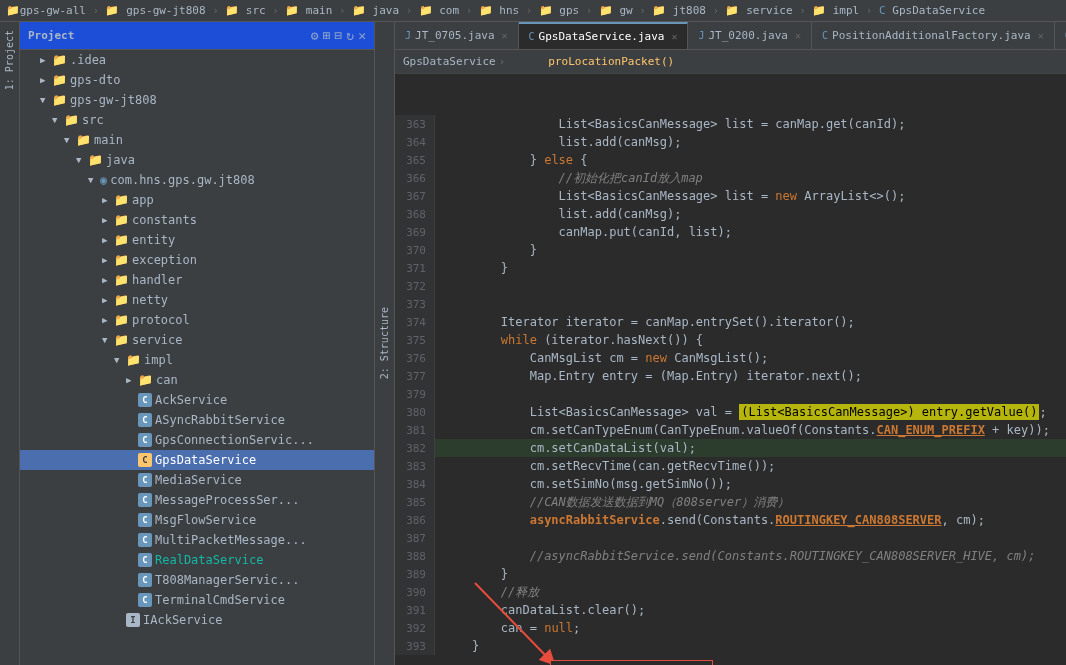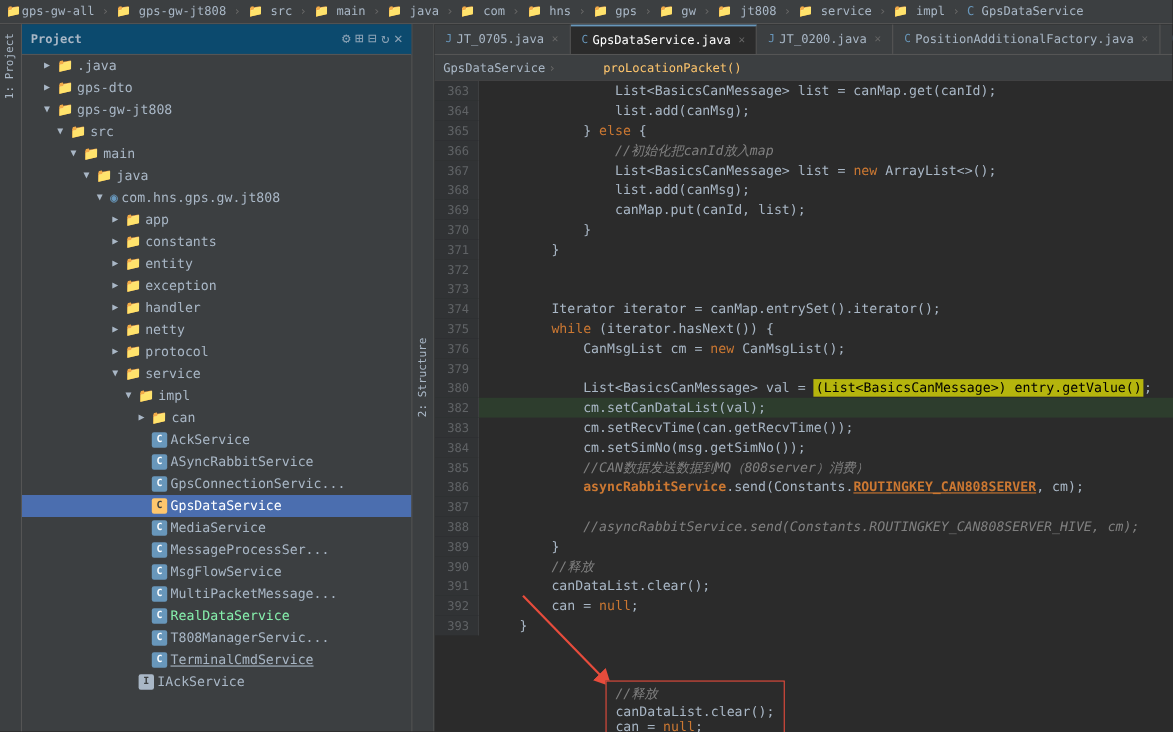--- a/index.html
+++ b/index.html
@@ -38,21 +38,21 @@
     .sidebar {
       width: 355px;
       background: #3c3f41;
       border-right: 1px solid #555;
       display: flex;
       flex-direction: column;
       position: relative;
     }
 
     .sidebar-header {
-      background: #0c4a6e;
+      background: #1d4ed8;
       padding: 4px 8px;
       font-size: 11px;
       color: #a9b7c6;
       border-bottom: 1px solid #555;
       display: flex;
       align-items: center;
       justify-content: space-between;
       height: 28px;
     }
 
@@ -174,20 +174,21 @@
       height: 24px;
     }
 
     
     .code-editor {
       flex: 1;
       overflow-y: auto;
       overflow-x: hidden;
       background: #2b2b2b;
       position: relative;
+      margin-top: 41px;
     }
 
     .code-line {
       display: flex;
       height: 18px;
       min-height: 18px;
     }
 
     .line-number {
       min-width: 40px;
@@ -322,21 +323,21 @@
           <span class="sidebar-toolbar-btn">✕</span>
         </div>
       </div>
 
       <div class="tree-container">
 
         <div class="tree-item">
           <span class="tree-indent" style="display:inline-block;width:16px;"></span>
           <span class="tree-arrow">▶</span>
           <span class="tree-icon folder-icon-yellow">📁</span>
-          <span>.java</span>
+          <span>.idea</span>
         </div>
 
         <div class="tree-item">
           <span class="tree-indent" style="display:inline-block;width:16px;"></span>
           <span class="tree-arrow">▶</span>
           <span class="tree-icon folder-icon-yellow">📁</span>
           <span>gps-dto</span>
         </div>
 
         <div class="tree-item">
@@ -497,35 +498,35 @@
           <span class="tree-indent" style="display:inline-block;width:102px;"></span>
           <span class="tree-arrow" style="width:12px;"></span>
           <span class="class-c-icon">C</span>
           <span style="color:#a9b7c6;"> MultiPacketMessage...</span>
         </div>
 
         <div class="tree-item">
           <span class="tree-indent" style="display:inline-block;width:102px;"></span>
           <span class="tree-arrow" style="width:12px;"></span>
           <span class="class-c-icon">C</span>
-          <span style="color:#86efac;"> RealDataService</span>
+          <span style="color:#14b8a6;"> RealDataService</span>
         </div>
 
         <div class="tree-item">
           <span class="tree-indent" style="display:inline-block;width:102px;"></span>
           <span class="tree-arrow" style="width:12px;"></span>
           <span class="class-c-icon">C</span>
           <span style="color:#a9b7c6;"> T808ManagerServic...</span>
         </div>
 
         <div class="tree-item">
           <span class="tree-indent" style="display:inline-block;width:102px;"></span>
           <span class="tree-arrow" style="width:12px;"></span>
           <span class="class-c-icon">C</span>
-          <span style="color:#a9b7c6;text-decoration:underline;"> TerminalCmdService</span>
+          <span style="color:#a9b7c6;"> TerminalCmdService</span>
         </div>
 
         <div class="tree-item">
           <span class="tree-indent" style="display:inline-block;width:90px;"></span>
           <span class="tree-arrow" style="width:12px;"></span>
           <span class="class-i-icon">I</span>
           <span style="color:#a9b7c6;"> IAckService</span>
         </div>
       </div>
     </div>
@@ -635,32 +636,40 @@
       <div class="code-line">
         <div class="line-number">375</div>
         <div class="line-content"><span class="kw">        while</span><span class="var"> (iterator.hasNext()) {</span></div>
       </div>
 
       <div class="code-line">
         <div class="line-number">376</div>
         <div class="line-content"><span class="var">            CanMsgList cm = </span><span class="kw">new</span><span class="var"> CanMsgList();</span></div>
       </div>
 
+      <div class="code-line">
+        <div class="line-number">377</div>
+        <div class="line-content"><span class="var">            Map.Entry entry = (Map.Entry) iterator.next();</span></div>
+      </div>
 
 
       <div class="code-line">
         <div class="line-number">379</div>
         <div class="line-content"></div>
       </div>
 
       <div class="code-line">
         <div class="line-number">380</div>
         <div class="line-content"><span class="var">            List&lt;BasicsCanMessage&gt; val = </span><span style="background:#b5b50d;color:#000;padding:1px 2px;">(List&lt;BasicsCanMessage&gt;) entry.getValue()</span><span class="var">;</span></div>
       </div>
 
+      <div class="code-line">
+        <div class="line-number">381</div>
+        <div class="line-content"><span class="var">            cm.setCanTypeEnum(CanTypeEnum.valueOf(Constants.</span><span style="color:#cc7832;font-weight:bold;text-decoration:underline;">CAN_ENUM_PREFIX</span><span class="var"> + key));</span></div>
+      </div>
 
       <div class="code-line line-highlighted">
         <div class="line-number">382</div>
         <div class="line-content"><span class="var">            cm.setCanDataList(val);</span></div>
       </div>
 
       <div class="code-line">
         <div class="line-number">383</div>
         <div class="line-content"><span class="var">            cm.setRecvTime(can.getRecvTime());</span></div>
       </div>

